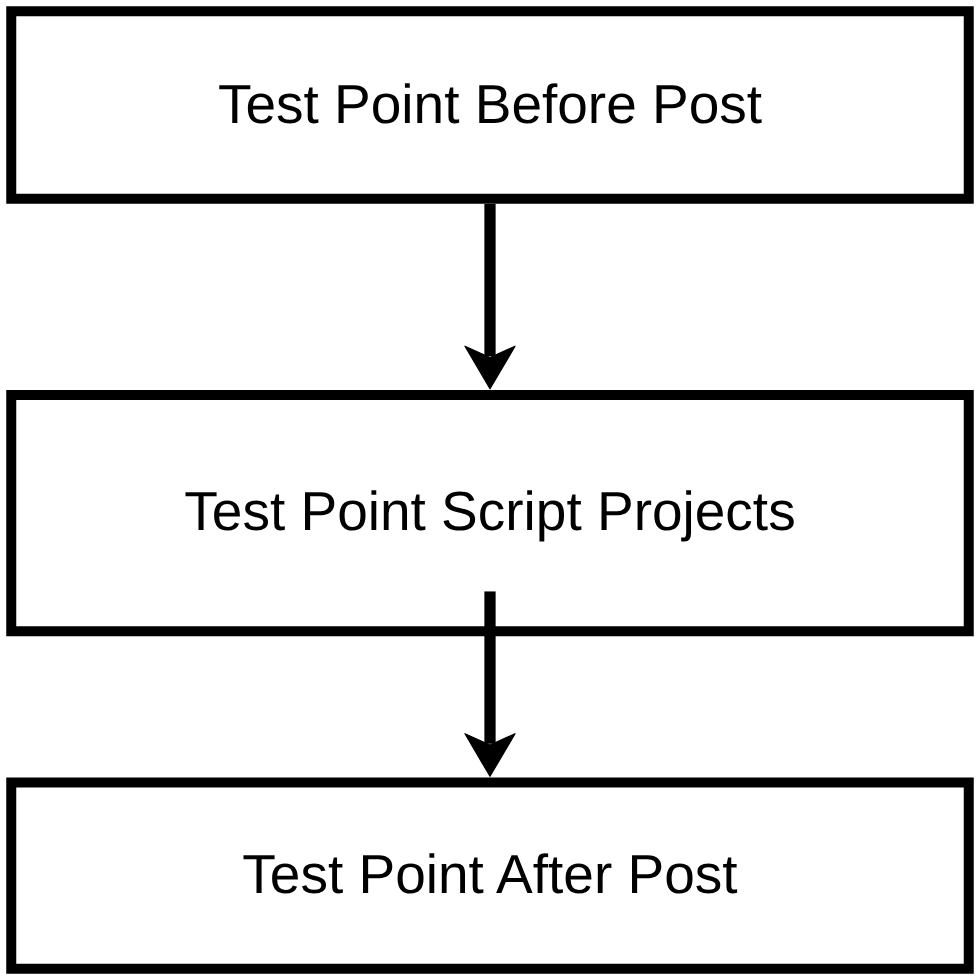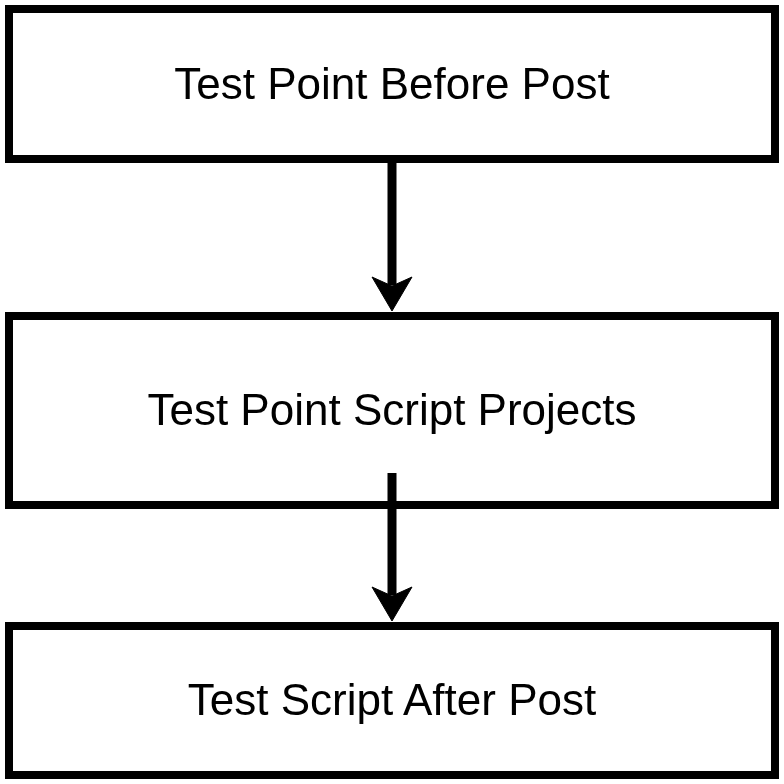--- a/index.html
+++ b/index.html
@@ -72,16 +72,16 @@
   </div>
 
   <div class="connector connector-2">
     <svg viewBox="0 0 60 149" xmlns="http://www.w3.org/2000/svg">
       <line x1="30" y1="0" x2="30" y2="122" stroke="#000000" stroke-width="9"></line>
       <path d="M 30 148 L 10 114 L 30 123 L 50 114 Z" fill="#000000" stroke="#000000" stroke-width="1" stroke-linejoin="round"></path>
     </svg>
   </div>
 
   <div class="node node-3">
-    <span class="node-label">Test Script After Post</span>
+    <span class="node-label">Test Point After Post</span>
   </div>
 
 </div>
 
 </body></html>

